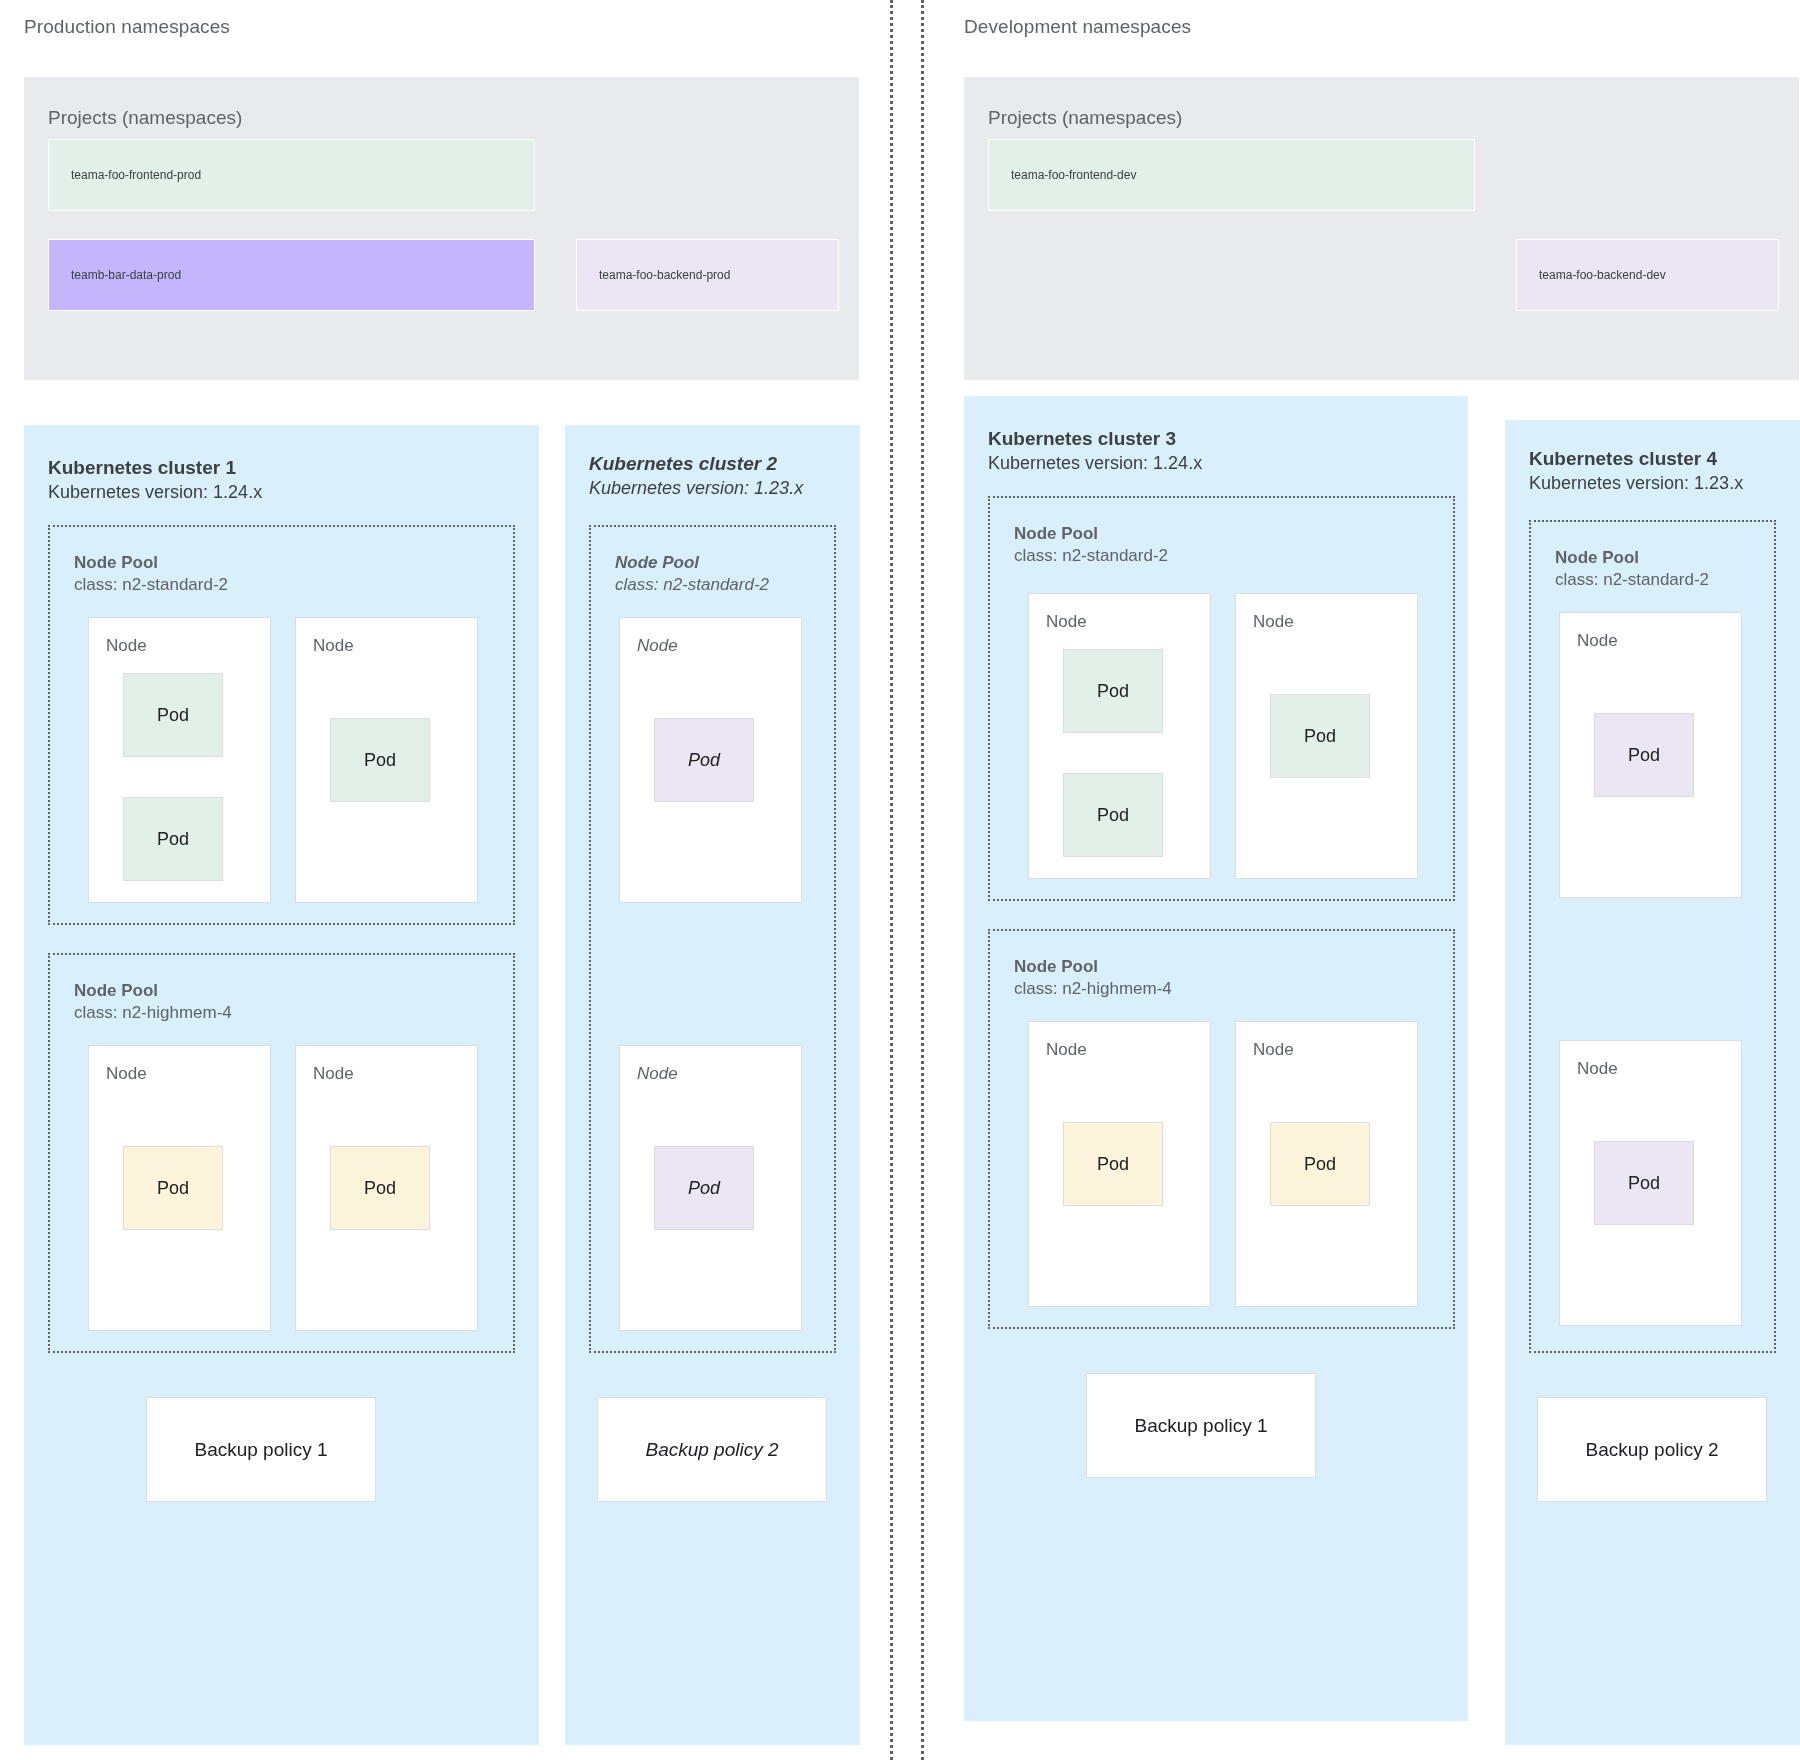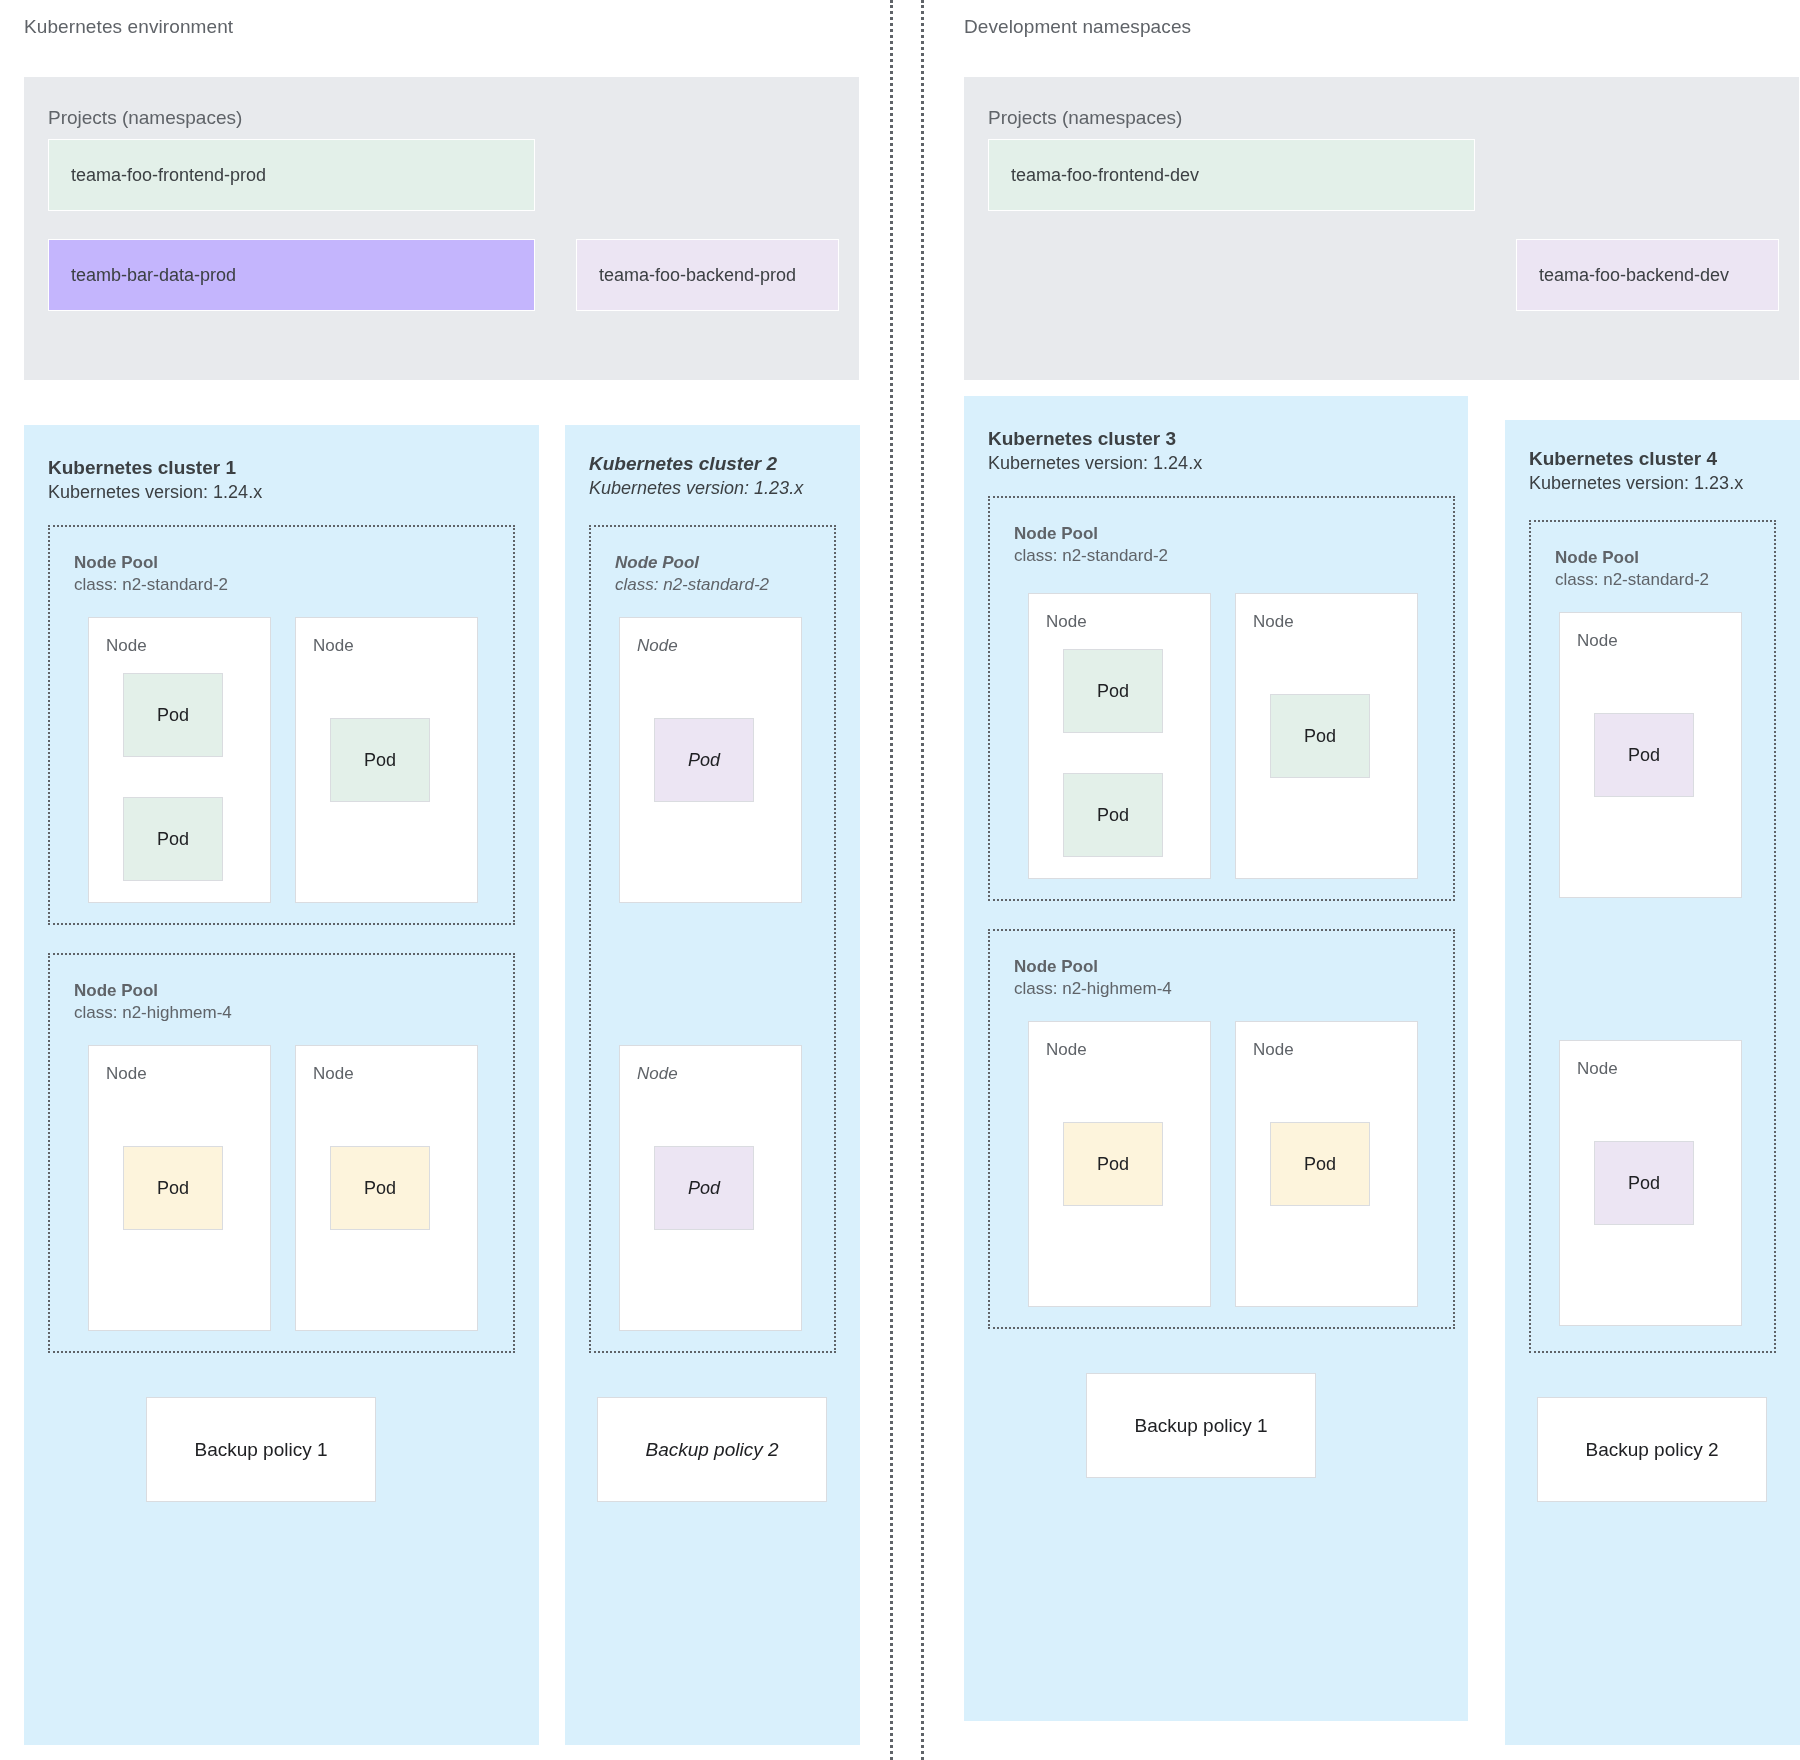--- a/index.html
+++ b/index.html
@@ -69,21 +69,21 @@
     font-size: 19px;
     color: #5f6368;
   }
   .ns-box {
     position: absolute;
     border: 1px solid #ffffff;
     box-sizing: border-box;
     display: flex;
     align-items: center;
     padding-left: 22px;
-    font-size: 18px;
+    font-size: 12px;
     color: #3c4043;
   }
   .ns-green  { background: #e3f0e9; }
   .ns-yellow { background: #c4b5fd; }
   .ns-purple { background: #ece5f3; }
 
   .ns-0 { top: 62px;  left: 24px; width: 487px; height: 72px; }
   .ns-1 { top: 162px; left: 24px; width: 487px; height: 72px; }
   .ns-2 { top: 162px; left: 552px; width: 263px; height: 72px; }
 
@@ -179,21 +179,21 @@
 </head>
 <body>
 
 <div id="canvas">
 
   <div class="env-divider d1"></div>
   <div class="env-divider d2"></div>
 
   <div class="env prod">
 
-    <div class="env-title">Kubernetes environment</div>
+    <div class="env-title">Production namespaces</div>
 
     <div class="projects-panel">
       <div class="projects-title">Projects (namespaces)</div>
 
       <div class="ns-box ns-green ns-0">teama-foo-frontend-prod</div>
       <div class="ns-box ns-yellow ns-1">teamb-bar-data-prod</div>
       <div class="ns-box ns-purple ns-2">teama-foo-backend-prod</div>
     </div>
 
     <div class="cluster" style="top:425px; left:24px; width:515px; height:1320px;">

